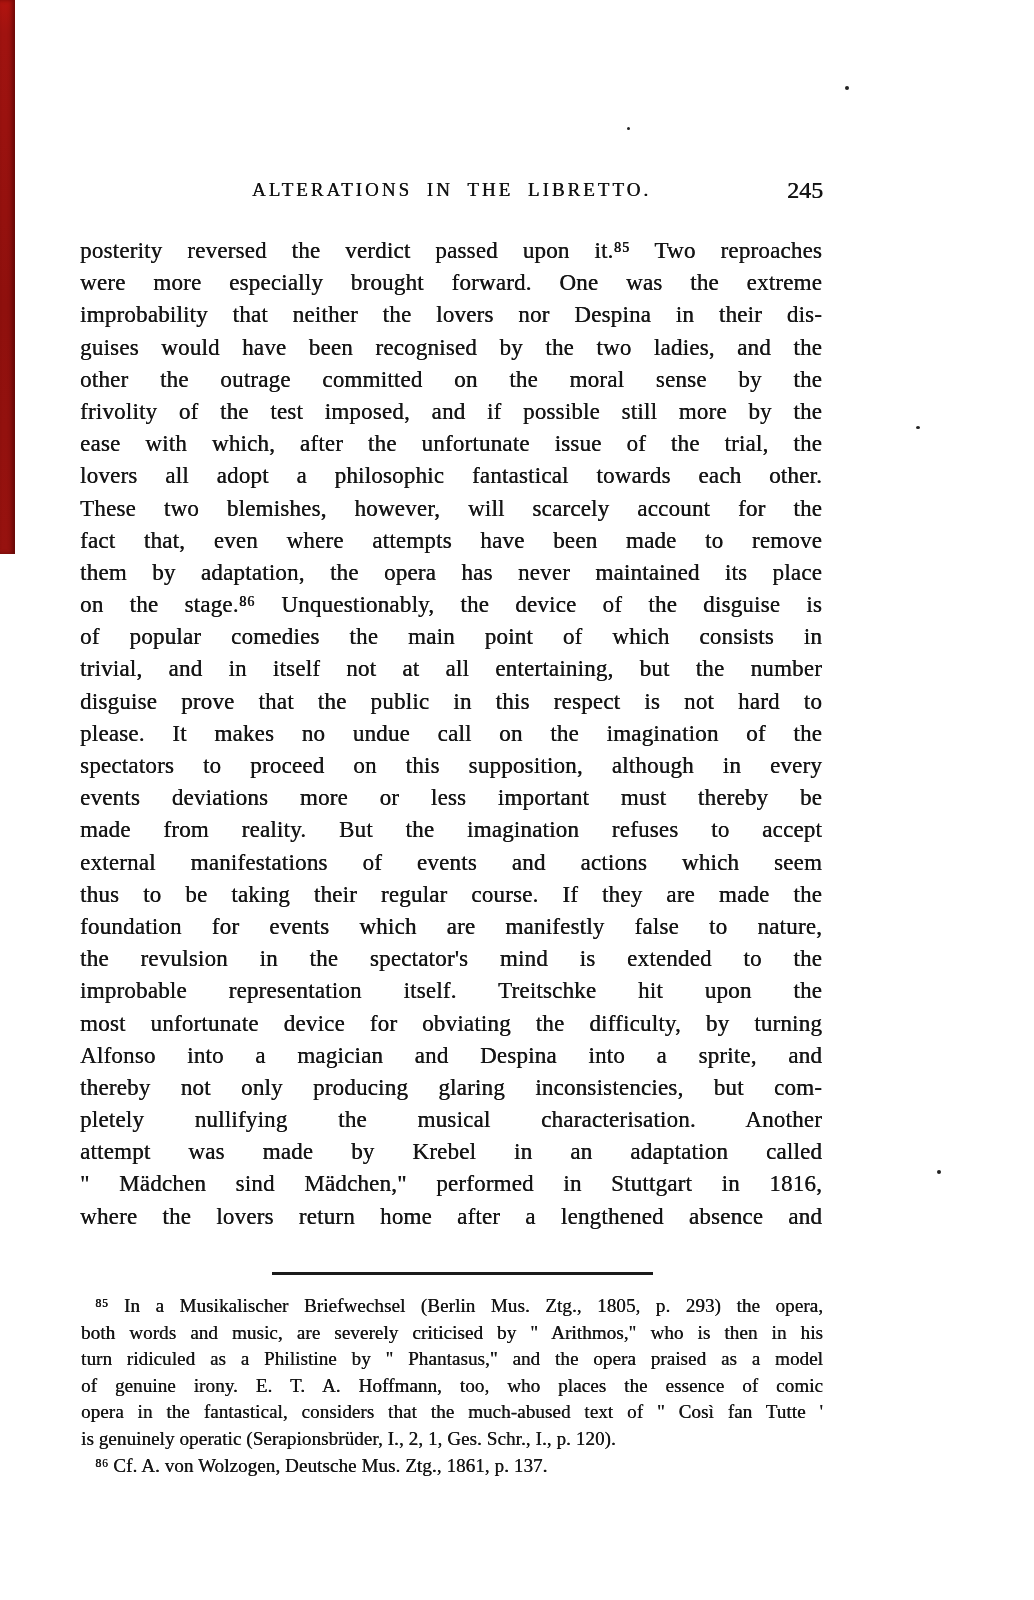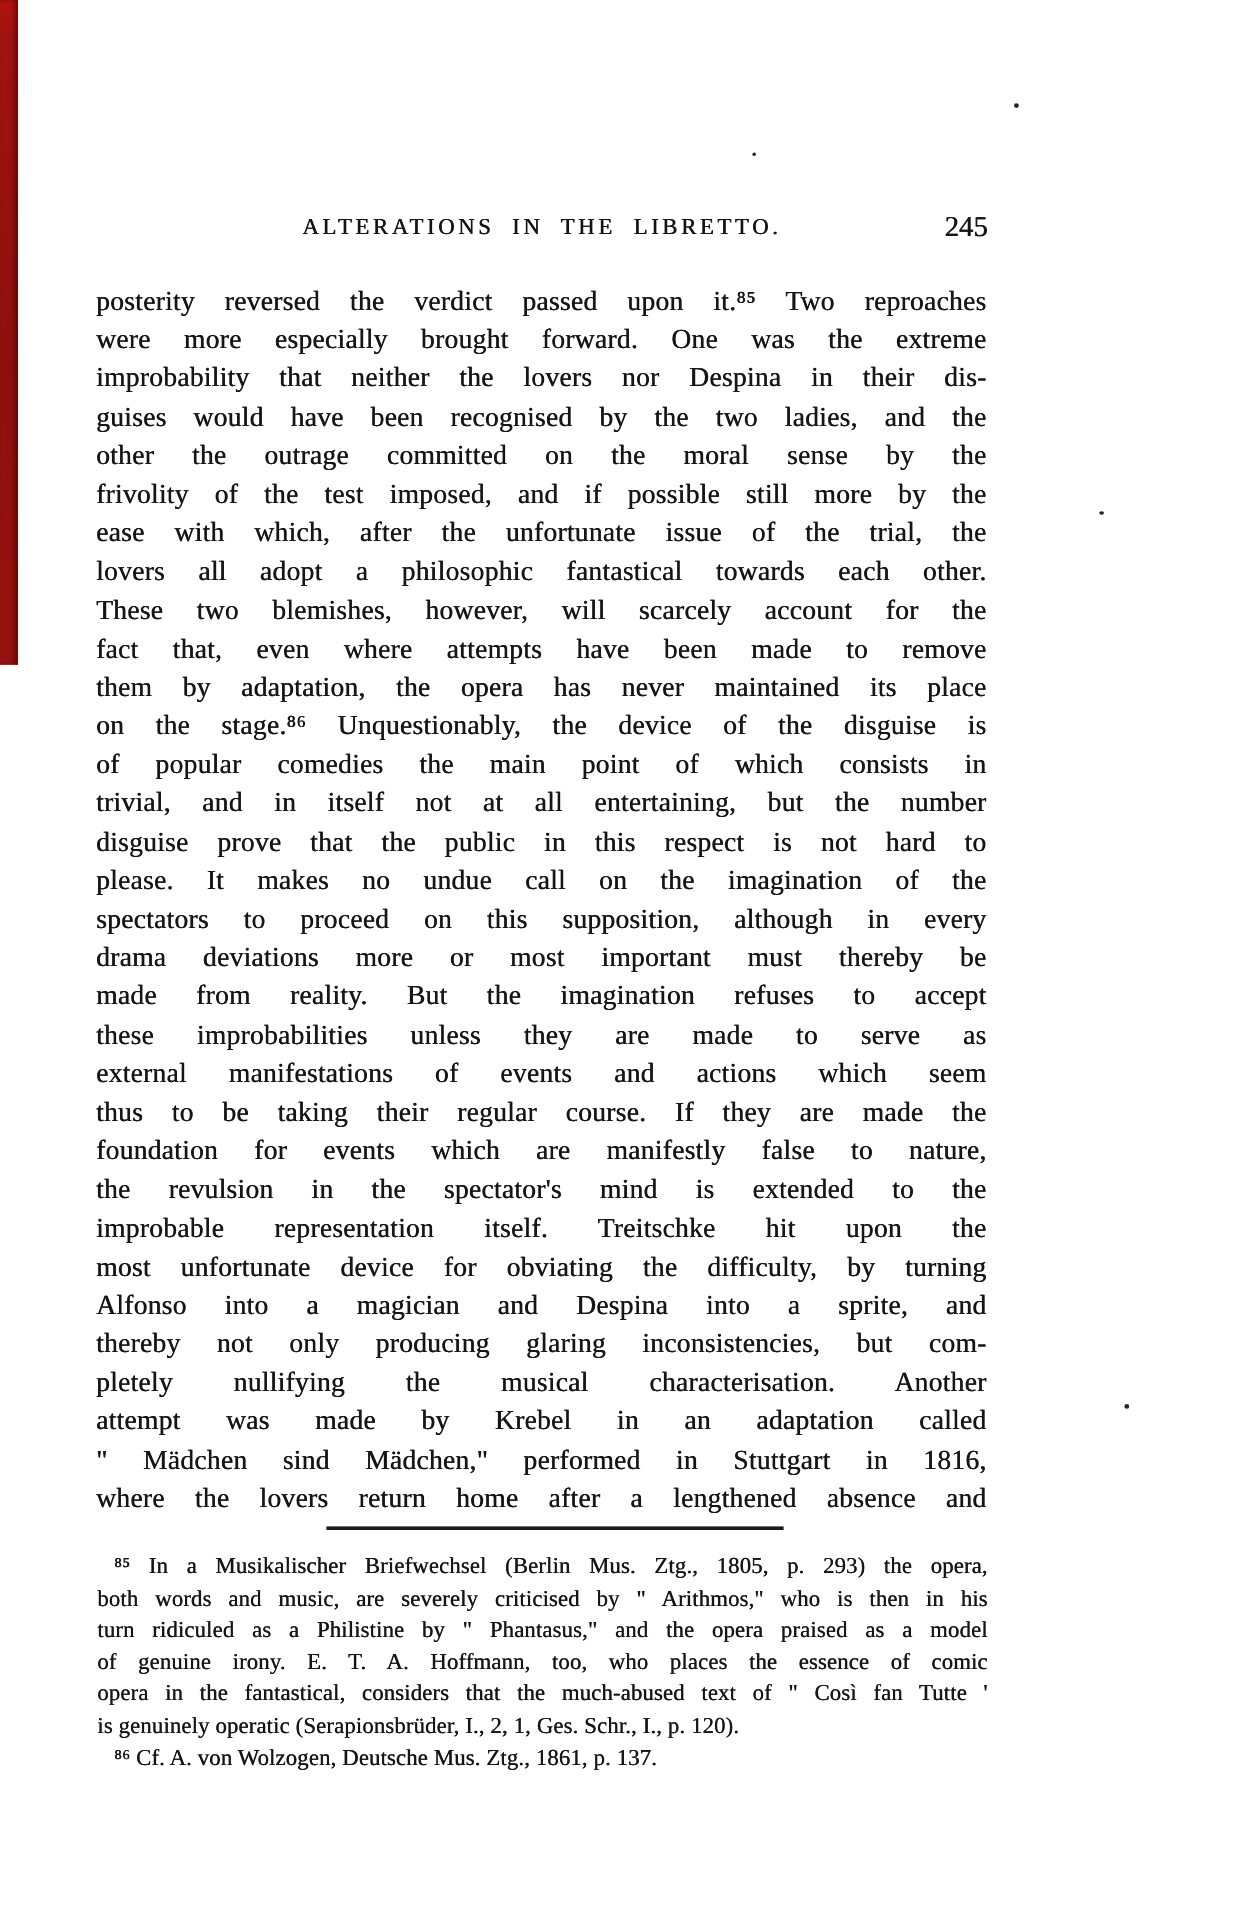--- a/index.html
+++ b/index.html
@@ -67,23 +67,22 @@
     <div class="ln">lovers all adopt a philosophic fantastical towards each other.</div>
     <div class="ln">These two blemishes, however, will scarcely account for the</div>
     <div class="ln">fact that, even where attempts have been made to remove</div>
     <div class="ln">them by adaptation, the opera has never maintained its place</div>
     <div class="ln">on the stage.⁸⁶ Unquestionably, the device of the disguise is</div>
     <div class="ln">of popular comedies the main point of which consists in</div>
     <div class="ln">trivial, and in itself not at all entertaining, but the number</div>
     <div class="ln">disguise prove that the public in this respect is not hard to</div>
     <div class="ln">please. It makes no undue call on the imagination of the</div>
     <div class="ln">spectators to proceed on this supposition, although in every</div>
-    <div class="ln">drama deviations more or most important must thereby be</div>
+    <div class="ln">events deviations more or less important must thereby be</div>
     <div class="ln">made from reality. But the imagination refuses to accept</div>
-    <div class="ln">these improbabilities unless they are made to serve as</div>
     <div class="ln">external manifestations of events and actions which seem</div>
     <div class="ln">thus to be taking their regular course. If they are made the</div>
     <div class="ln">foundation for events which are manifestly false to nature,</div>
     <div class="ln">the revulsion in the spectator's mind is extended to the</div>
     <div class="ln">improbable representation itself. Treitschke hit upon the</div>
     <div class="ln">most unfortunate device for obviating the difficulty, by turning</div>
     <div class="ln">Alfonso into a magician and Despina into a sprite, and</div>
     <div class="ln">thereby not only producing glaring inconsistencies, but com-</div>
     <div class="ln">pletely nullifying the musical characterisation. Another</div>
     <div class="ln">attempt was made by Krebel in an adaptation called</div>

